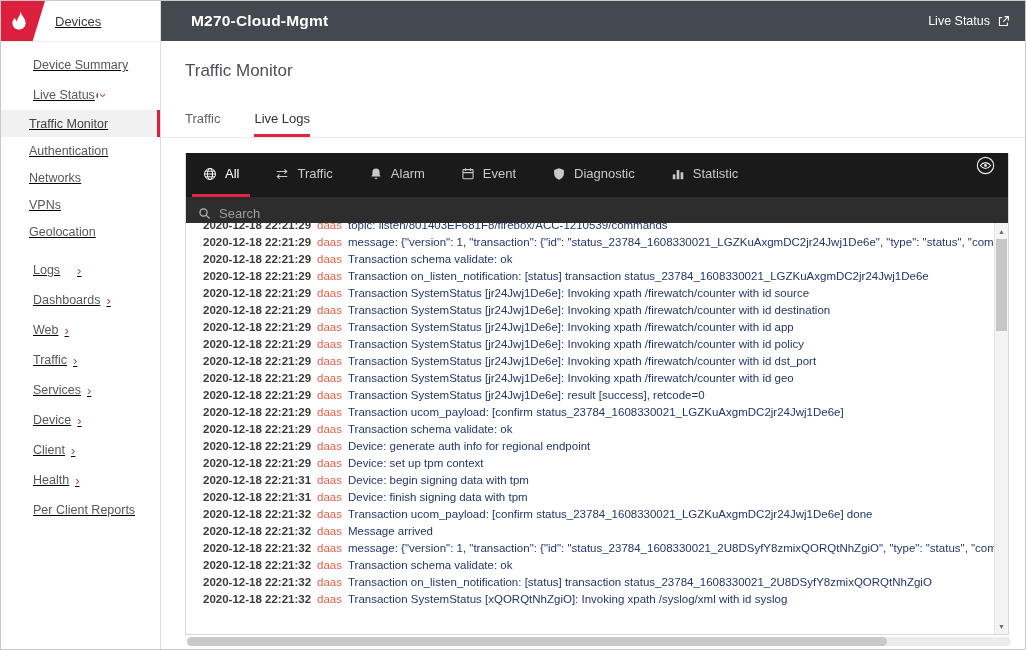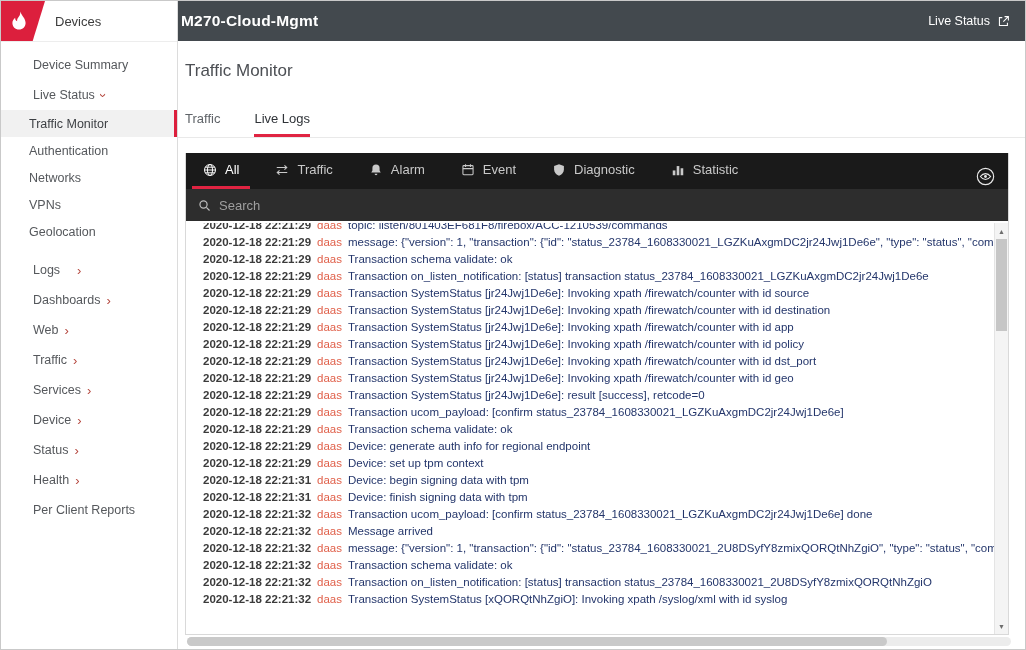--- a/index.html
+++ b/index.html
@@ -5,47 +5,47 @@
   html,body{margin:0;padding:0;background:#fff;}
   .page{
     position:relative;width:1026px;height:650px;box-sizing:border-box;
     border:1px solid #c9c9c9;background:#fff;overflow:hidden;
     font-family:"Liberation Sans",sans-serif;
     --brand-red:#dc1f3d;--accent-red:#e02442;--header-bg:#43494e;
     --toolbar-bg:#1a1a1a;--searchbar-bg:#2d2d2d;
     --log-time:#3b3b3b;--log-source:#e0604a;--log-message:#24366b;
   }
   
-  .sidebar{position:absolute;left:0;top:0;width:177px;height:100%;background:#fff;border-right:1px solid #dcdcdc;box-sizing:border-box;z-index:2;}
+  .sidebar{position:absolute;left:0;top:0;width:160px;height:100%;background:#fff;border-right:1px solid #dcdcdc;box-sizing:border-box;z-index:2;text-decoration:underline;}
   .logo-strip{height:40px;display:flex;align-items:center;border-bottom:1px solid #ededed;}
   .logo-flag{width:44px;height:40px;background:var(--brand-red);clip-path:polygon(0 0,100% 0,72% 100%,0 100%);display:flex;align-items:center;padding-left:7px;box-sizing:border-box;flex:0 0 auto;cursor:pointer;}
   .logo-flag svg{width:22px;height:22px;display:block;}
   .brand{font-size:13px;color:#3c3c3c;margin-left:10px;}
   .nav{padding-top:8px;}
   .nav-item{height:30px;display:flex;align-items:center;padding-left:32px;font-size:12.5px;color:#55585c;cursor:pointer;position:relative;}
   .nav-item.sub{height:27px;padding-left:28px;}
   .nav-item.gap{margin-top:10px;gap:11px;}
   .nav-item.selected{background:#f1f1f1;color:#3c3f43;}
   .nav-item.selected::after{content:"";position:absolute;right:0;top:0;bottom:0;width:3px;background:var(--brand-red);}
   .chev{color:#b5473e;font-size:13px;margin-left:6px;line-height:1;}
   .chev.down{transform:rotate(90deg);display:inline-block;}
   
-  .topbar{position:absolute;left:172px;top:0;right:0;height:40px;background:var(--header-bg);display:flex;align-items:center;justify-content:space-between;padding:0 15px 0 8px;box-sizing:border-box;}
+  .topbar{position:absolute;left:149px;top:0;right:0;height:40px;background:var(--header-bg);display:flex;align-items:center;justify-content:space-between;padding:0 15px 0 41px;box-sizing:border-box;}
   .topbar-title{color:#fff;font-size:15.5px;font-weight:bold;letter-spacing:.2px;}
   .live-status-link{display:flex;align-items:center;gap:7px;color:#fff;font-size:12.5px;cursor:pointer;text-decoration:none;}
   .live-status-link svg{width:13px;height:13px;display:block;}
   
   .content{position:absolute;left:160px;top:40px;right:0;bottom:0;background:#fff;}
   .page-title{margin:20px 0 0 24px;font-size:17px;font-weight:400;color:#4c4f54;}
   .tabs{display:flex;gap:34px;margin-top:30px;padding-left:24px;border-bottom:1px solid #e9e9e9;}
   .tab{font-size:13px;color:#5f6368;padding-bottom:8px;border-bottom:3px solid transparent;cursor:pointer;}
   .tab.active{color:#2f3338;border-bottom-color:var(--accent-red);}
   
   .panel{position:absolute;left:24px;right:16px;top:112px;height:482px;border:1px solid #d9d9d9;border-top:none;background:#fff;box-sizing:border-box;}
-  .filterbar{height:36px;background:var(--toolbar-bg);display:flex;align-items:flex-end;padding:0 10px 0 6px;}
+  .filterbar{height:44px;background:var(--toolbar-bg);display:flex;align-items:flex-start;padding:0 10px 0 6px;}
   .filters{display:flex;height:100%;}
   .filter-item{display:flex;align-items:center;gap:8px;padding:0 11px;margin-right:14px;color:#c9c9c9;font-size:13px;height:100%;box-sizing:border-box;border-bottom:3px solid transparent;cursor:pointer;}
   .filter-item.active{color:#fff;border-bottom-color:var(--accent-red);}
   .filter-item svg{width:14px;height:14px;display:block;}
   .eye-btn{margin-left:auto;background:none;border:none;color:#e8e8e8;cursor:pointer;padding:3px;display:flex;}
   .eye-btn svg{width:19px;height:19px;display:block;}
   .searchbar{height:32px;background:var(--searchbar-bg);display:flex;align-items:center;padding:0 12px;gap:6px;}
   .search-icon{color:#bdbdbd;display:flex;}
   .search-icon svg{width:13px;height:13px;display:block;}
   .search-input{flex:1;background:transparent;border:none;outline:none;color:#ddd;font-size:13px;font-family:inherit;}
@@ -122,21 +122,21 @@
         </div>
         <div class="nav-item">
           <span>Services</span>
           <span class="chev">›</span>
         </div>
         <div class="nav-item">
           <span>Device</span>
           <span class="chev">›</span>
         </div>
         <div class="nav-item">
-          <span>Status</span>
+          <span>Client</span>
           <span class="chev">›</span>
         </div>
         <div class="nav-item">
           <span>Health</span>
           <span class="chev">›</span>
         </div>
         <div class="nav-item">
           <span>Per Client Reports</span>
         </div>
       </nav>

